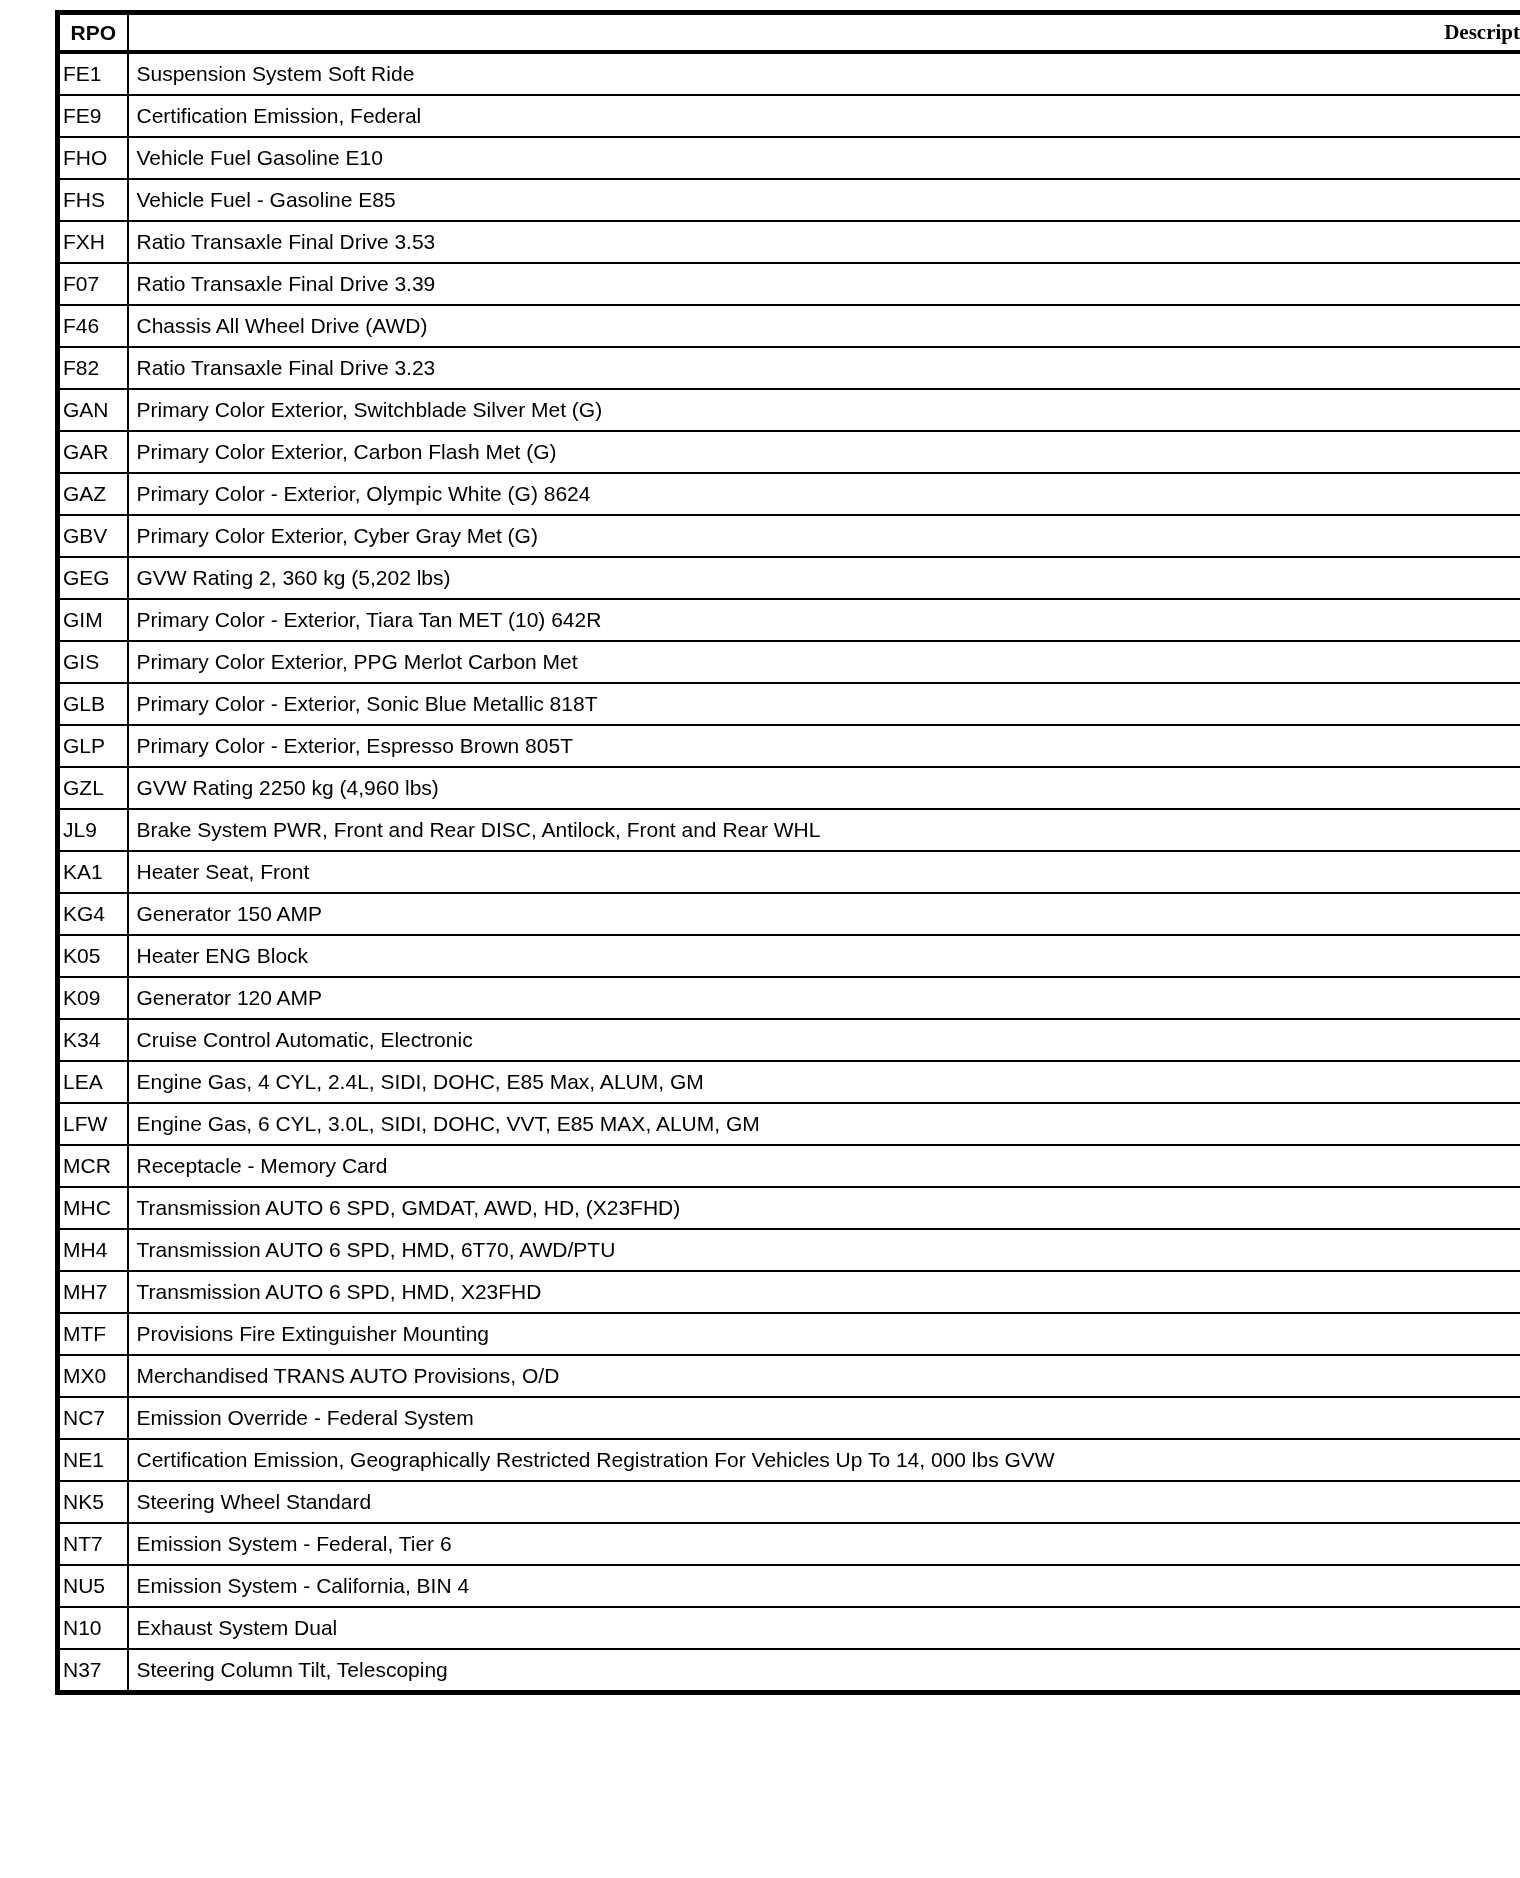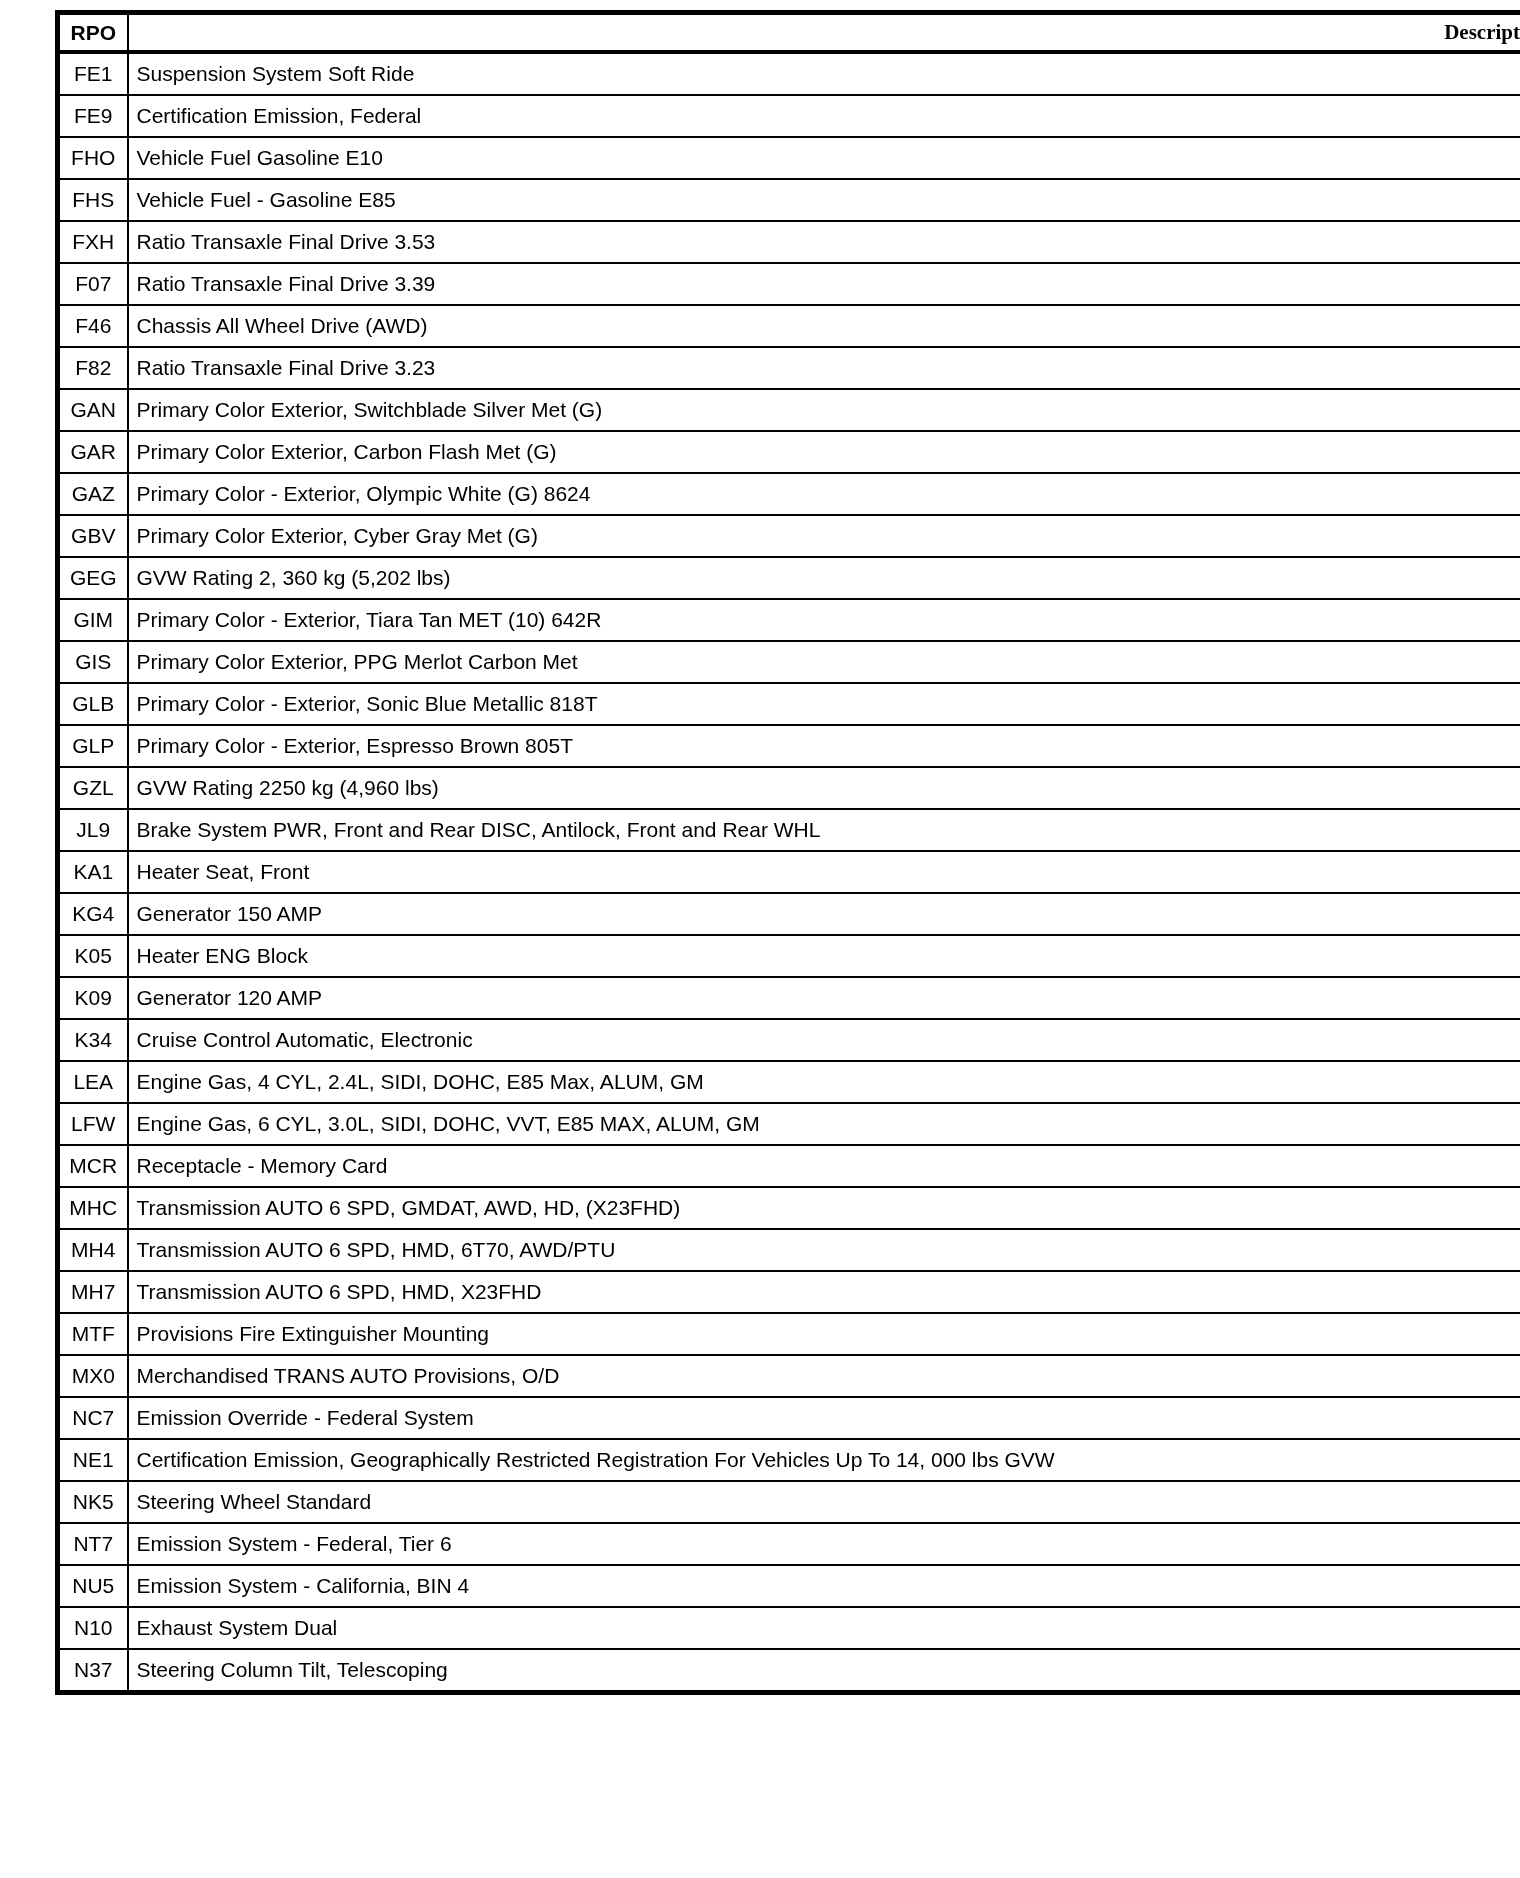--- a/index.html
+++ b/index.html
@@ -42,21 +42,20 @@
   td {
     font-size: 21px;
     font-weight: normal;
     height: 38px;
     padding: 1px 8px;
     vertical-align: middle;
     white-space: nowrap;
     overflow: hidden;
   }
   td.code-cell {
-    text-align: center;
     padding: 1px 3px;
   }
   td.desc-cell {
     text-align: left;
   }
 </style>
 </head>
 <body>
 
 <div class="page">

